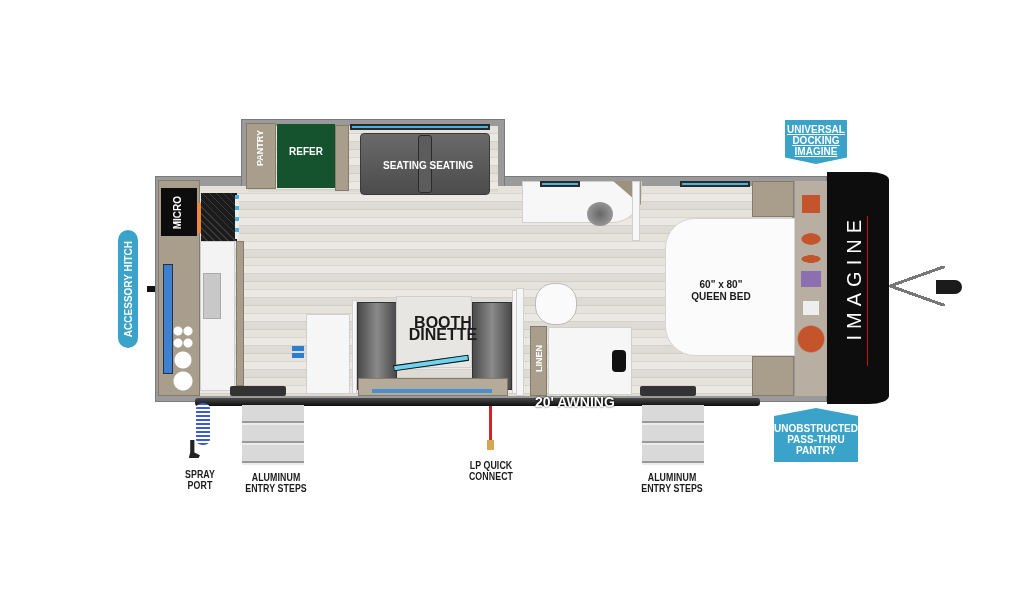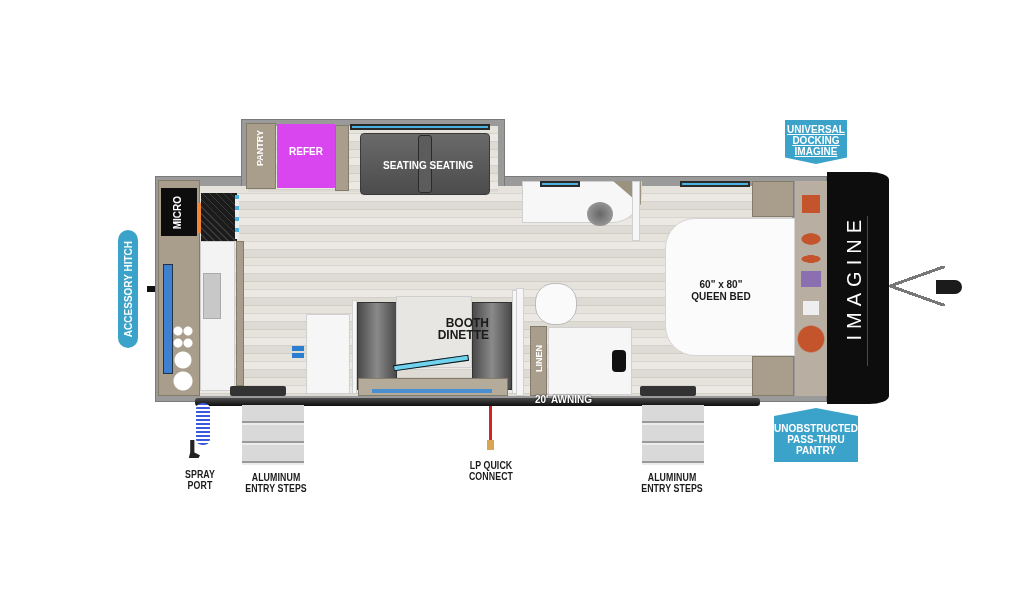--- a/index.html
+++ b/index.html
@@ -41,21 +41,21 @@
 <div class="abs" style="left:163px; top:264px; width:10px; height:110px; background:#3f7fd0; border:1px solid #234;"></div>
 <div class="abs" style="left:172px; top:325px; width:22px; height:66px;
             background: radial-gradient(circle at 6px 6px,#fff 4px,transparent 5px), radial-gradient(circle at 16px 6px,#fff 4px,transparent 5px),
                         radial-gradient(circle at 6px 18px,#fff 4px,transparent 5px), radial-gradient(circle at 16px 18px,#fff 4px,transparent 5px),
                         radial-gradient(circle at 11px 35px,#fff 8px,transparent 9px), radial-gradient(circle at 11px 56px,#fff 9px,transparent 10px);"></div>
 <div class="abs cab" style="left:236px; top:241px; width:8px; height:145px;"></div>
 
 <div class="abs cab" style="left:246px; top:123px; width:30px; height:66px;">
   <span class="abs vtext" style="left:8px; top:6px; color:#fff; font-size:9px; font-weight:bold;">PANTRY</span>
 </div>
-<div class="abs" style="left:277px; top:124px; width:58px; height:64px; background:#d946ef;">
+<div class="abs" style="left:277px; top:124px; width:58px; height:64px; background:#14532d;">
   <span class="abs" style="left:12px; top:22px; color:#fff; font-size:10px; font-weight:bold;">REFER</span>
 </div>
 <div class="abs cab" style="left:335px; top:125px; width:14px; height:66px;"></div>
 <div class="abs win" style="left:350px; top:124px; width:140px; height:6px;"></div>
 <div class="abs gray-seat" style="left:360px; top:133px; width:130px; height:62px;"></div>
 <div class="abs" style="left:418px; top:135px; width:14px; height:58px; background:#5c5c5c; border:1px solid #2a2a2a; border-radius:3px;"></div>
 <span class="abs" style="left:383px; top:160px; color:#fff; font-size:10px; font-weight:bold; white-space:nowrap;">SEATING SEATING</span>
 
 <div class="abs white" style="left:522px; top:181px; width:120px; height:42px; border-radius:0 0 30px 0; background:#f7f7f7;"></div>
 <div class="abs win" style="left:540px; top:181px; width:40px; height:6px;"></div>
@@ -68,21 +68,21 @@
 <div class="abs cab" style="left:530px; top:326px; width:17px; height:70px;">
   <span class="abs vtext" style="left:3px; top:18px; color:#fff; font-size:9px; font-weight:bold;">LINEN</span>
 </div>
 <div class="abs white" style="left:516px; top:288px; width:8px; height:108px;"></div>
 
 <div class="abs white" style="left:306px; top:314px; width:44px; height:80px;"></div>
 <div class="abs" style="left:292px; top:346px; width:12px; height:14px; background:repeating-linear-gradient(180deg,#2a7fd0 0 5px,transparent 5px 7px);"></div>
 <div class="abs" style="left:357px; top:302px; width:40px; height:88px; background:linear-gradient(90deg,#4a4a4a,#8a8a8a,#4a4a4a); border:1px solid #333;"></div>
 <div class="abs" style="left:472px; top:302px; width:40px; height:88px; background:linear-gradient(90deg,#4a4a4a,#8a8a8a,#4a4a4a); border:1px solid #333;"></div>
 <div class="abs" style="left:396px; top:296px; width:76px; height:72px; background:#e8e6e2; border:1px solid #cfcfcf;">
-  <div class="abs" style="left:0; top:20px; width:92px; text-align:right; font-size:12px; font-weight:bold; color:#1a1a1a; line-height:12px;">
+  <div class="abs" style="left:0; top:20px; width:92px; text-align:center; font-size:16px; font-weight:bold; color:#1a1a1a; line-height:12px;">
     <div>BOOTH</div>
     <div>DINETTE</div>
   </div>
 </div>
 <div class="abs" style="left:393px; top:360px; width:76px; height:6px; background:#6fd3f0; border:1px solid #111; transform:rotate(-8deg);"></div>
 <div class="abs cab" style="left:358px; top:378px; width:150px; height:18px; background:#b5ab9a;"></div>
 <div class="abs" style="left:372px; top:389px; width:120px; height:4px; background:#4a90d0;"></div>
 <div class="abs white" style="left:352px; top:300px; width:5px; height:94px;"></div>
 <div class="abs white" style="left:512px; top:290px; width:5px; height:104px;"></div>
 
@@ -113,21 +113,21 @@
   <span class="abs vtext" style="left:16px; top:42px; color:#fff; font-size:20px; letter-spacing:6px; font-weight:normal;">IMAGINE</span>
   <div class="abs" style="left:40px; top:44px; width:1px; height:150px; background:#c11;"></div>
 </div>
 
 <div class="abs" style="left:889px; top:266px; width:56px; height:40px;
             background: linear-gradient(to bottom right, transparent 47%, #777 47%, #777 55%, transparent 55%) top/100% 50% no-repeat,
                         linear-gradient(to top right, transparent 47%, #777 47%, #777 55%, transparent 55%) bottom/100% 50% no-repeat;"></div>
 <div class="abs" style="left:936px; top:280px; width:26px; height:14px; background:#1b1b1b; border-radius:0 7px 7px 0;"></div>
 
 <div class="abs" style="left:195px; top:398px; width:565px; height:8px; background:linear-gradient(180deg,#4a4a4a,#0f0f0f); border-radius:3px;">
-  <span class="abs" style="left:340px; top:-4px; color:#fff; font-size:10px; font-weight:bold; white-space:nowrap; text-shadow:0 0 2px #000;">20' AWNING</span>
+  <span class="abs" style="left:340px; top:-4px; color:#fff; font-size:14px; font-weight:bold; white-space:nowrap; text-shadow:0 0 2px #000;">20' AWNING</span>
 </div>
 
 <div class="abs" style="left:147px; top:286px; width:8px; height:6px; background:#111;"></div>
 
 <div class="abs" style="left:196px; top:403px; width:14px; height:42px;
             background:repeating-linear-gradient(180deg,#3b5bdc 0 2px,#fff 2px 4px); border-radius:6px;"></div>
 <div class="abs" style="left:186px; top:440px; width:14px; height:18px; background:#222; clip-path:polygon(30% 0,60% 0,60% 70%,100% 85%,90% 100%,20% 100%,30% 70%);"></div>
 
 <div class="abs" style="left:242px; top:405px; width:62px; height:60px;
             background:repeating-linear-gradient(180deg,#d9d9d9 0 16px,#9a9a9a 16px 18px,#ececec 18px 20px);"></div>

